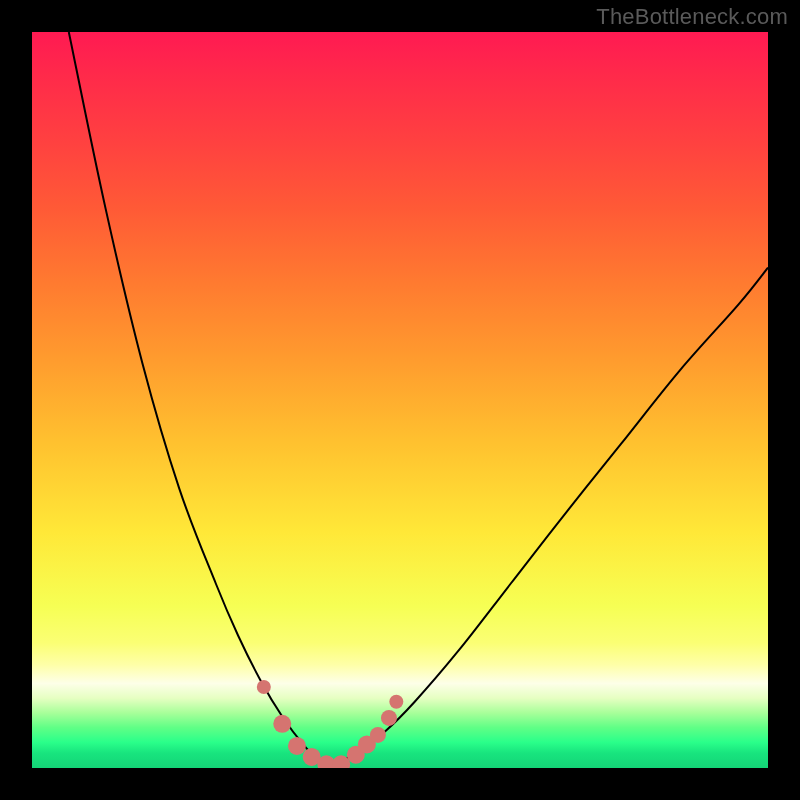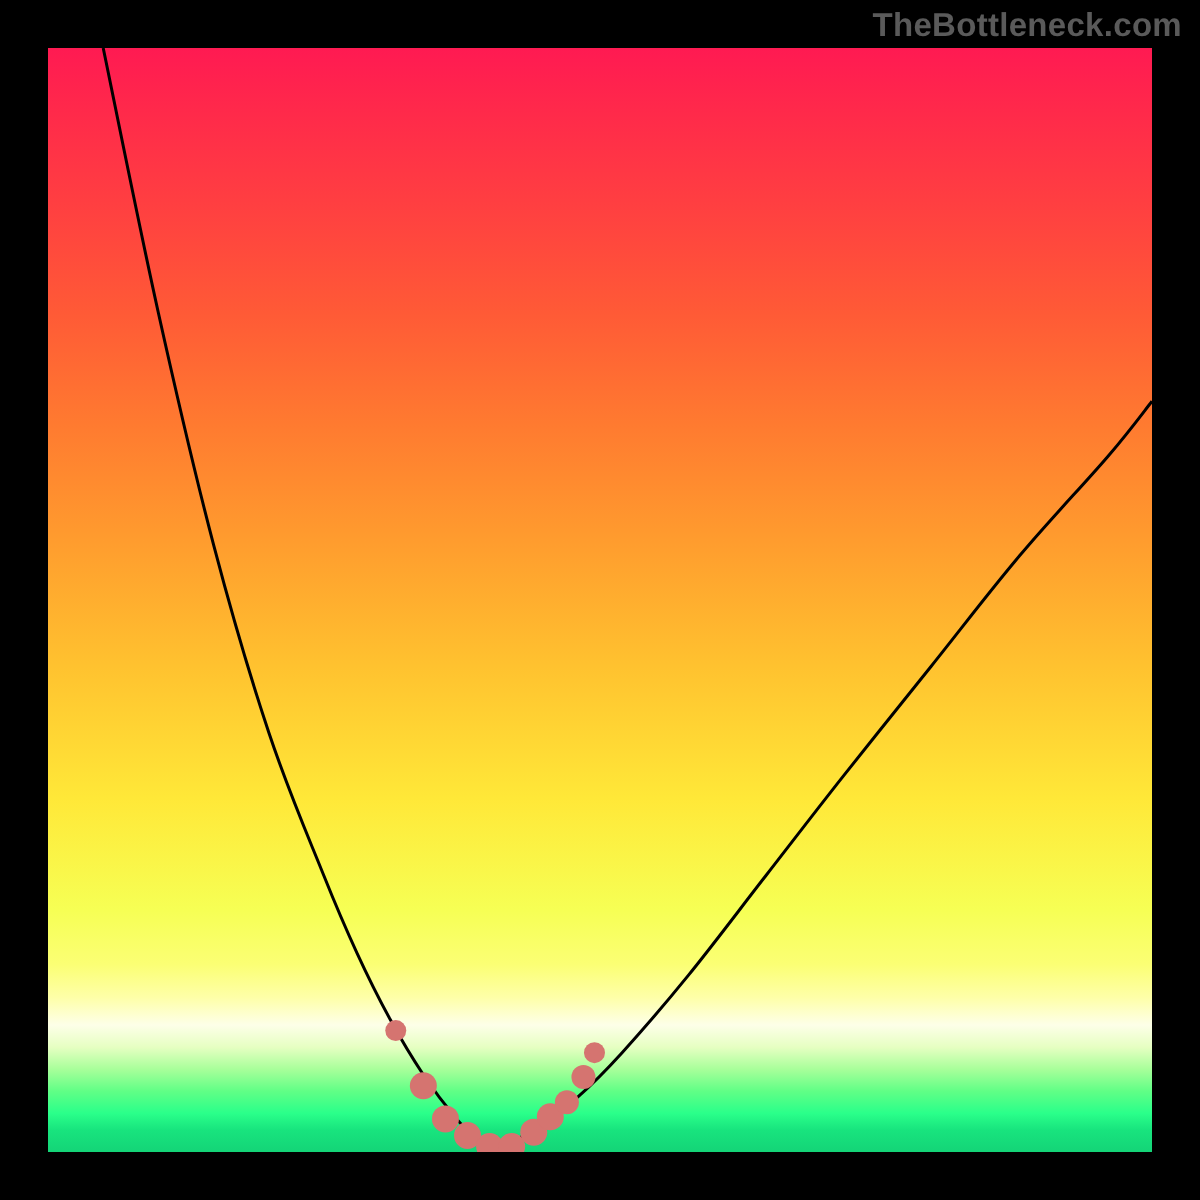--- a/index.html
+++ b/index.html
@@ -51,21 +51,21 @@
       #18e47e 98%,
       #14d477 100%
     );
   }
   .watermark {
     position: absolute;
     top: 4px;
     right: 12px;
     color: #5a5a5a;
     font-size: 22px;
-    font-weight: 700;
+    font-weight: 400;
     letter-spacing: 0.2px;
     user-select: none;
   }
   svg.curves {
     position: absolute;
     inset: 0;
   }
   .curve {
     fill: none;
     stroke: #000;

